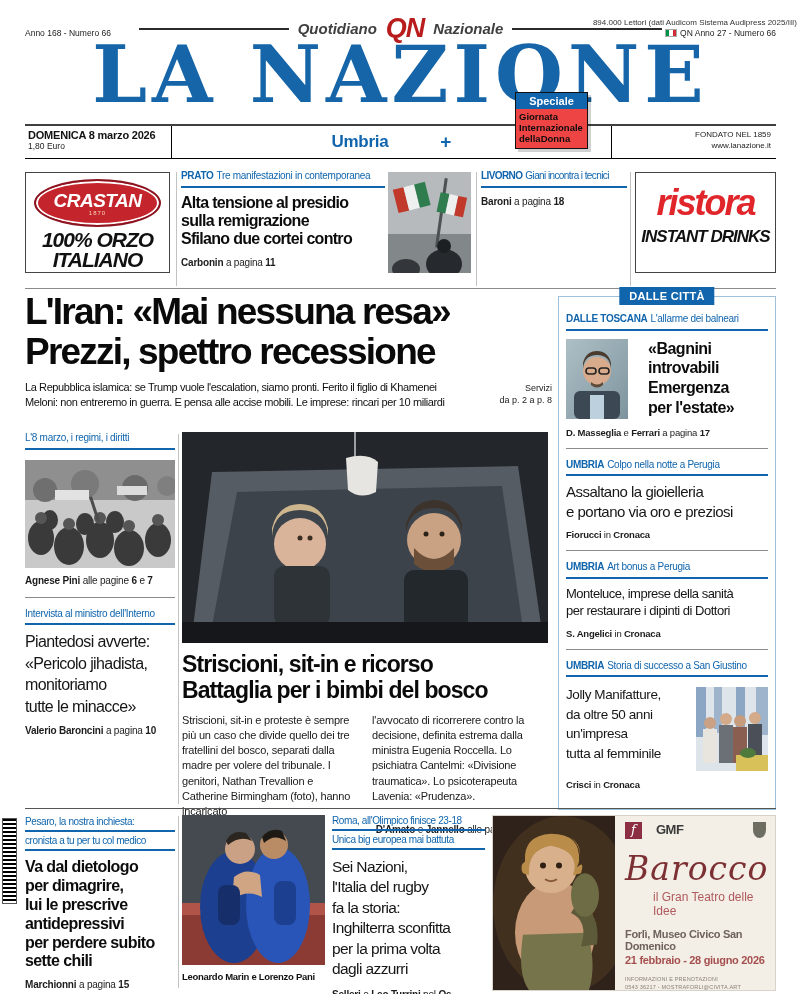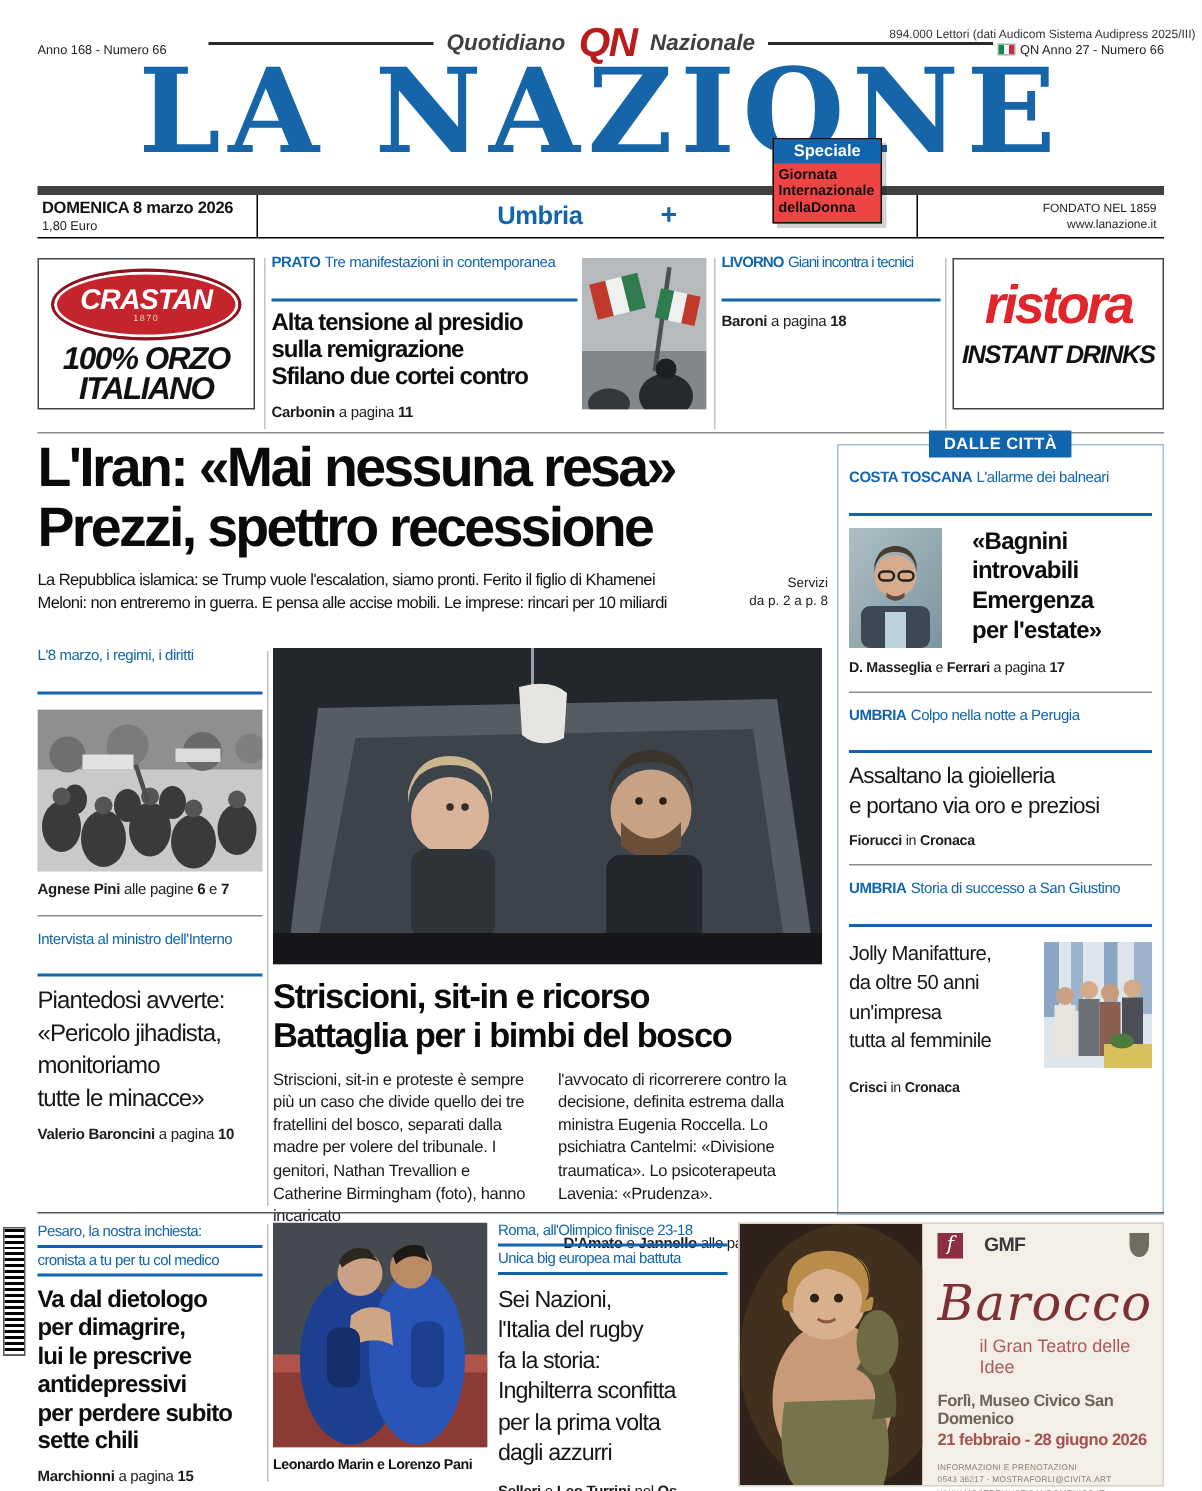--- a/index.html
+++ b/index.html
@@ -7,21 +7,21 @@
   }
   *{box-sizing:border-box; margin:0; padding:0;}
   body{background:#e9e9e9; font-family:"Liberation Sans", sans-serif; color:var(--ink);}
   .page{position:relative; width:801px; height:994px; background:#fff; margin:0 auto; overflow:hidden;}
 
   
   .abs{position:absolute;}
   .ml{white-space:pre-line;}
   .vrule{position:absolute; width:1px; background:#c2c2c2;}
   .hrule{position:absolute; height:1px; background:#8b8b8b;}
-  .kick{color:var(--blue); font-size:10px; letter-spacing:-0.3px; border-bottom:2px solid var(--blue); padding-bottom:16px; line-height:1.25;}
+  .kick{color:var(--blue); font-size:10px; letter-spacing:-0.3px; border-bottom:2px solid var(--blue); padding-bottom:3px; line-height:1.25;}
   .kick b{font-weight:700; margin-right:3px;}
   .kick-line{color:var(--blue); font-size:10px; letter-spacing:-0.4px; border-bottom:2px solid var(--blue); padding-bottom:2px; margin-bottom:3px; line-height:1.2;}
   .byl{font-size:10px; color:#1c1c1c; letter-spacing:-0.2px;}
   .byl b{font-weight:700;}
   .sep{height:1px; background:#8b8b8b;}
   .hl-bold{font-weight:700; color:#0c0c0c;}
   .hl-light{font-weight:400; color:#161616;}
   .ph{overflow:hidden; background:#ccc;}
   .ph svg{display:block; width:100%; height:100%;}
 
@@ -33,21 +33,21 @@
   .qn-logo{font-size:27px; font-weight:700; font-style:italic; color:#b91c1c; letter-spacing:-1px;}
   .anno{top:28px; font-size:8.5px; color:#222;}
   .flag{display:inline-block; width:12px; height:8px; border:1px solid #aaa; vertical-align:-1px; margin-right:3px;
         background:linear-gradient(90deg,#009246 0 33%,#fff 33% 66%,#ce2b37 66% 100%);}
 
   
   .masthead{top:36px; left:0; right:0; text-align:center; font-family:"DejaVu Serif", serif;
             font-weight:700; font-size:78px; line-height:78px; letter-spacing:5px; color:#1565a8;}
 
   
-  .dateline{top:124px; left:25px; width:751px; height:35px; border-top:6px solid #404040; border-bottom:1px solid #000; display:flex;}
+  .dateline{top:124px; left:25px; width:751px; height:35px; border-top:2px solid #404040; border-bottom:1px solid #000; display:flex;}
   .dl-left{width:147px; border-right:1px solid #000; padding:3px 4px 0 3px;}
   .dl-day{font-size:11px; font-weight:700; letter-spacing:-0.2px;}
   .dl-price{font-size:8.5px; color:#222;}
   .dl-mid{width:440px; border-right:1px solid #000; display:flex; align-items:center; justify-content:center; gap:52px;}
   .dl-ed{color:var(--blue); font-weight:700; font-size:17px; letter-spacing:-0.3px;}
   .dl-plus{color:var(--blue); font-weight:700; font-size:19px;}
   .dl-right{flex:1; text-align:right; padding:4px 5px 0 0; font-size:8px; color:#222; line-height:1.35;}
 
   
   .speciale{top:92px; left:515px; width:73px; background:#ef4444; border:1.5px solid #111; box-shadow:3px 3px 0 rgba(0,0,0,.18); z-index:5;}
@@ -235,21 +235,21 @@
 Prezzi, spettro recessione</div>
   <div class="abs lead-deck ml">La Repubblica islamica: se Trump vuole l'escalation, siamo pronti. Ferito il figlio di Khamenei
 Meloni: non entreremo in guerra. E pensa alle accise mobili. Le imprese: rincari per 10 miliardi</div>
   <div class="abs lead-serv ml">Servizi
 da p. 2 a p. 8</div>
 
   <div class="abs sidebar">
     <div class="sb-tab">DALLE CITTÀ</div>
 
     <div class="sb-it1">
-      <div class="kick"><b>COSTA TOSCANA</b><span>L'allarme dei balneari</span></div>
+      <div class="kick"><b>DALLE TOSCANA</b><span>L'allarme dei balneari</span></div>
       <div class="sb-row">
         <div class="ph sb-ph1">
           <svg viewBox="0 0 62 80" preserveAspectRatio="none">
             <rect width="62" height="80" fill="#9db2bb"></rect>
             <rect width="62" height="80" fill="url(#g0)"></rect>
             <defs>
                 <linearGradient id="g0" x1="0" y1="0" x2="1" y2="1">
               <stop offset="0" stop-color="#aebfc6"></stop>
                   <stop offset="1" stop-color="#7d949e"></stop>
                 </linearGradient>
@@ -273,20 +273,27 @@
     </div>
 
     <div>
       <div class="kick sb-kick"><b>UMBRIA</b><span>Colpo nella notte a Perugia</span></div>
       <div class="sb-hl2 hl-light ml">Assaltano la gioielleria
 e portano via oro e preziosi</div>
       <p class="byl sb-byl"><b>Fiorucci</b> <span>in</span> <b>Cronaca</b></p>
       <div class="sep sb-sep"></div>
     </div>
 
+    <div>
+      <div class="kick sb-kick"><b>UMBRIA</b><span>Art bonus a Perugia</span></div>
+      <div class="sb-hl3 hl-light ml">Monteluce, imprese della sanità
+per restaurare i dipinti di Dottori</div>
+      <p class="byl sb-byl"><b>S. Angelici</b> <span>in</span> <b>Cronaca</b></p>
+      <div class="sep sb-sep"></div>
+    </div>
 
     <div>
       <div class="kick sb-kick"><b>UMBRIA</b><span>Storia di successo a San Giustino</span></div>
       <div class="sb-row">
         <div class="sb-hl4 hl-light ml">Jolly Manifatture,
 da oltre 50 anni
 un'impresa
 tutta al femminile</div>
         <div class="ph sb-ph4">
           <svg viewBox="0 0 72 84" preserveAspectRatio="none">

